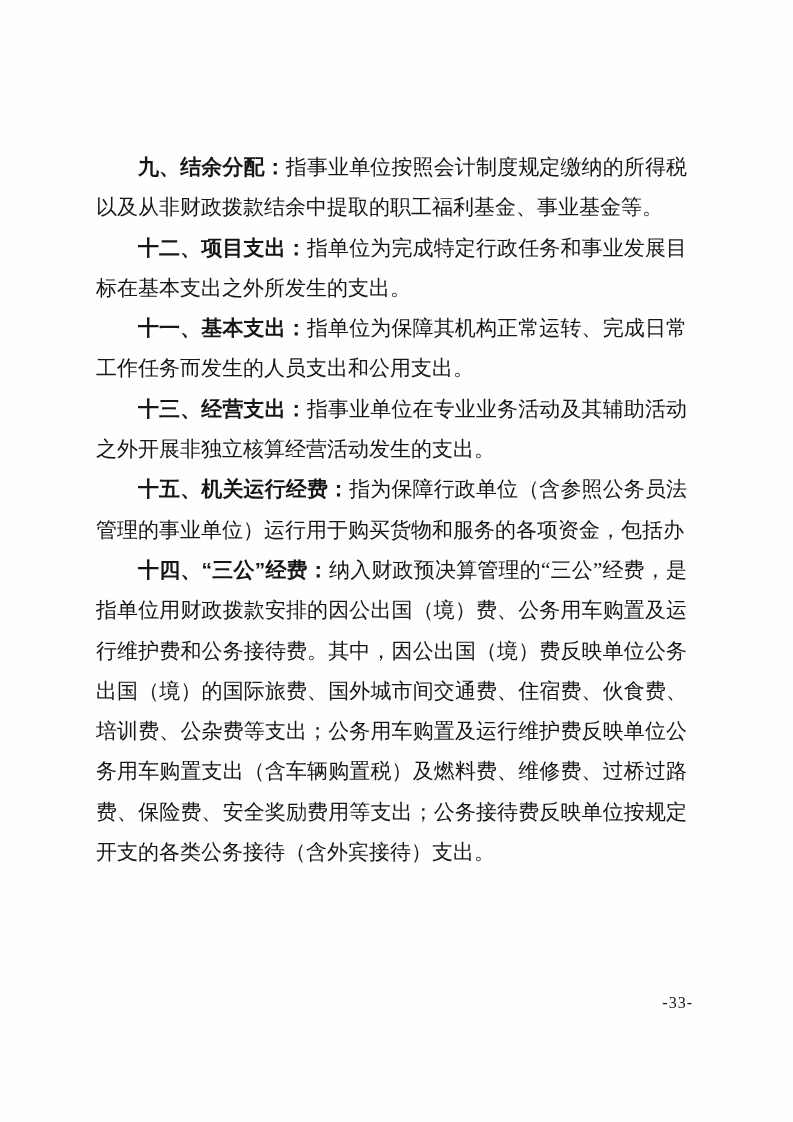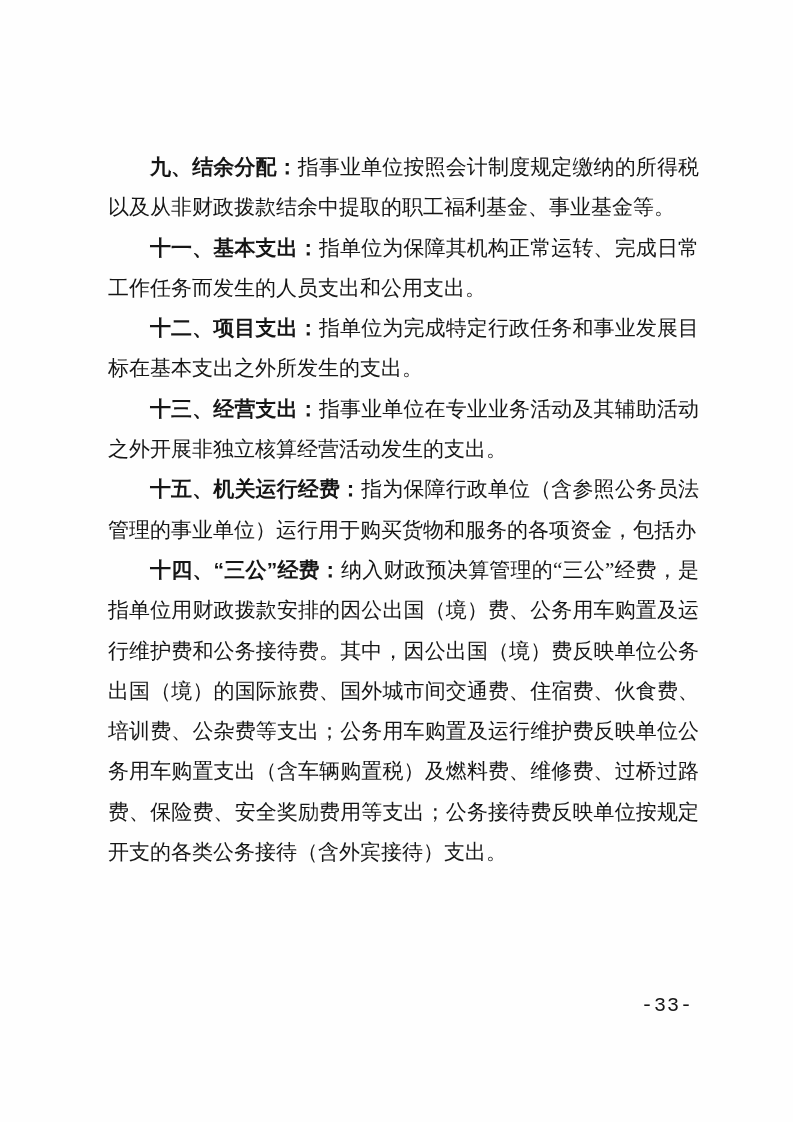--- a/index.html
+++ b/index.html
@@ -10,21 +10,21 @@
   .page {
     position: relative;
     width: 793px;
     height: 1122px;
     background: #fefefe;
     overflow: hidden;
     color: #161616;
   }
   .content {
     position: absolute;
-    left: 108px;
+    left: 96px;
     top: 147px;
     width: 591px;
     font-family: "Liberation Serif", "DejaVu Serif", serif;
     font-size: 21px;
     line-height: 40.3px;
     text-align: justify;
     text-justify: inter-ideograph;
   }
   .para {
     margin: 0;
@@ -35,32 +35,32 @@
     font-weight: 700;
     font-family: "Liberation Sans", "DejaVu Sans", sans-serif;
   }
   .body-text {
     font-weight: 400;
   }
   .page-number {
     position: absolute;
     top: 994px;
     right: 100px;
-    font-family: Liberation Mono, monospace;
-    font-size: 20px;
+    font-family: Liberation Serif, serif;
+    font-size: 16px;
     letter-spacing: 1px;
     color: #161616;
   }
 </style>
 </head>
 <body>
 
 <div class="page">
   <div class="content">
     <p class="para"><span class="term">九、结余分配：</span><span class="body-text">指事业单位按照会计制度规定缴纳的所得税以及从非财政拨款结余中提取的职工福利基金、事业基金等。</span></p>
+    <p class="para"><span class="term">十二、项目支出：</span><span class="body-text">指单位为完成特定行政任务和事业发展目标在基本支出之外所发生的支出。</span></p>
     <p class="para"><span class="term">十一、基本支出：</span><span class="body-text">指单位为保障其机构正常运转、完成日常工作任务而发生的人员支出和公用支出。</span></p>
-    <p class="para"><span class="term">十二、项目支出：</span><span class="body-text">指单位为完成特定行政任务和事业发展目标在基本支出之外所发生的支出。</span></p>
     <p class="para"><span class="term">十三、经营支出：</span><span class="body-text">指事业单位在专业业务活动及其辅助活动之外开展非独立核算经营活动发生的支出。</span></p>
     <p class="para"><span class="term">十五、机关运行经费：</span><span class="body-text">指为保障行政单位（含参照公务员法管理的事业单位）运行用于购买货物和服务的各项资金，包括办</span></p>
     <p class="para"><span class="term">十四、“三公”经费：</span><span class="body-text">纳入财政预决算管理的“三公”经费，是指单位用财政拨款安排的因公出国（境）费、公务用车购置及运行维护费和公务接待费。其中，因公出国（境）费反映单位公务出国（境）的国际旅费、国外城市间交通费、住宿费、伙食费、培训费、公杂费等支出；公务用车购置及运行维护费反映单位公务用车购置支出（含车辆购置税）及燃料费、维修费、过桥过路费、保险费、安全奖励费用等支出；公务接待费反映单位按规定开支的各类公务接待（含外宾接待）支出。</span></p>
   </div>
   <div class="page-number">-33-</div>
 </div>
 
 </body></html>

